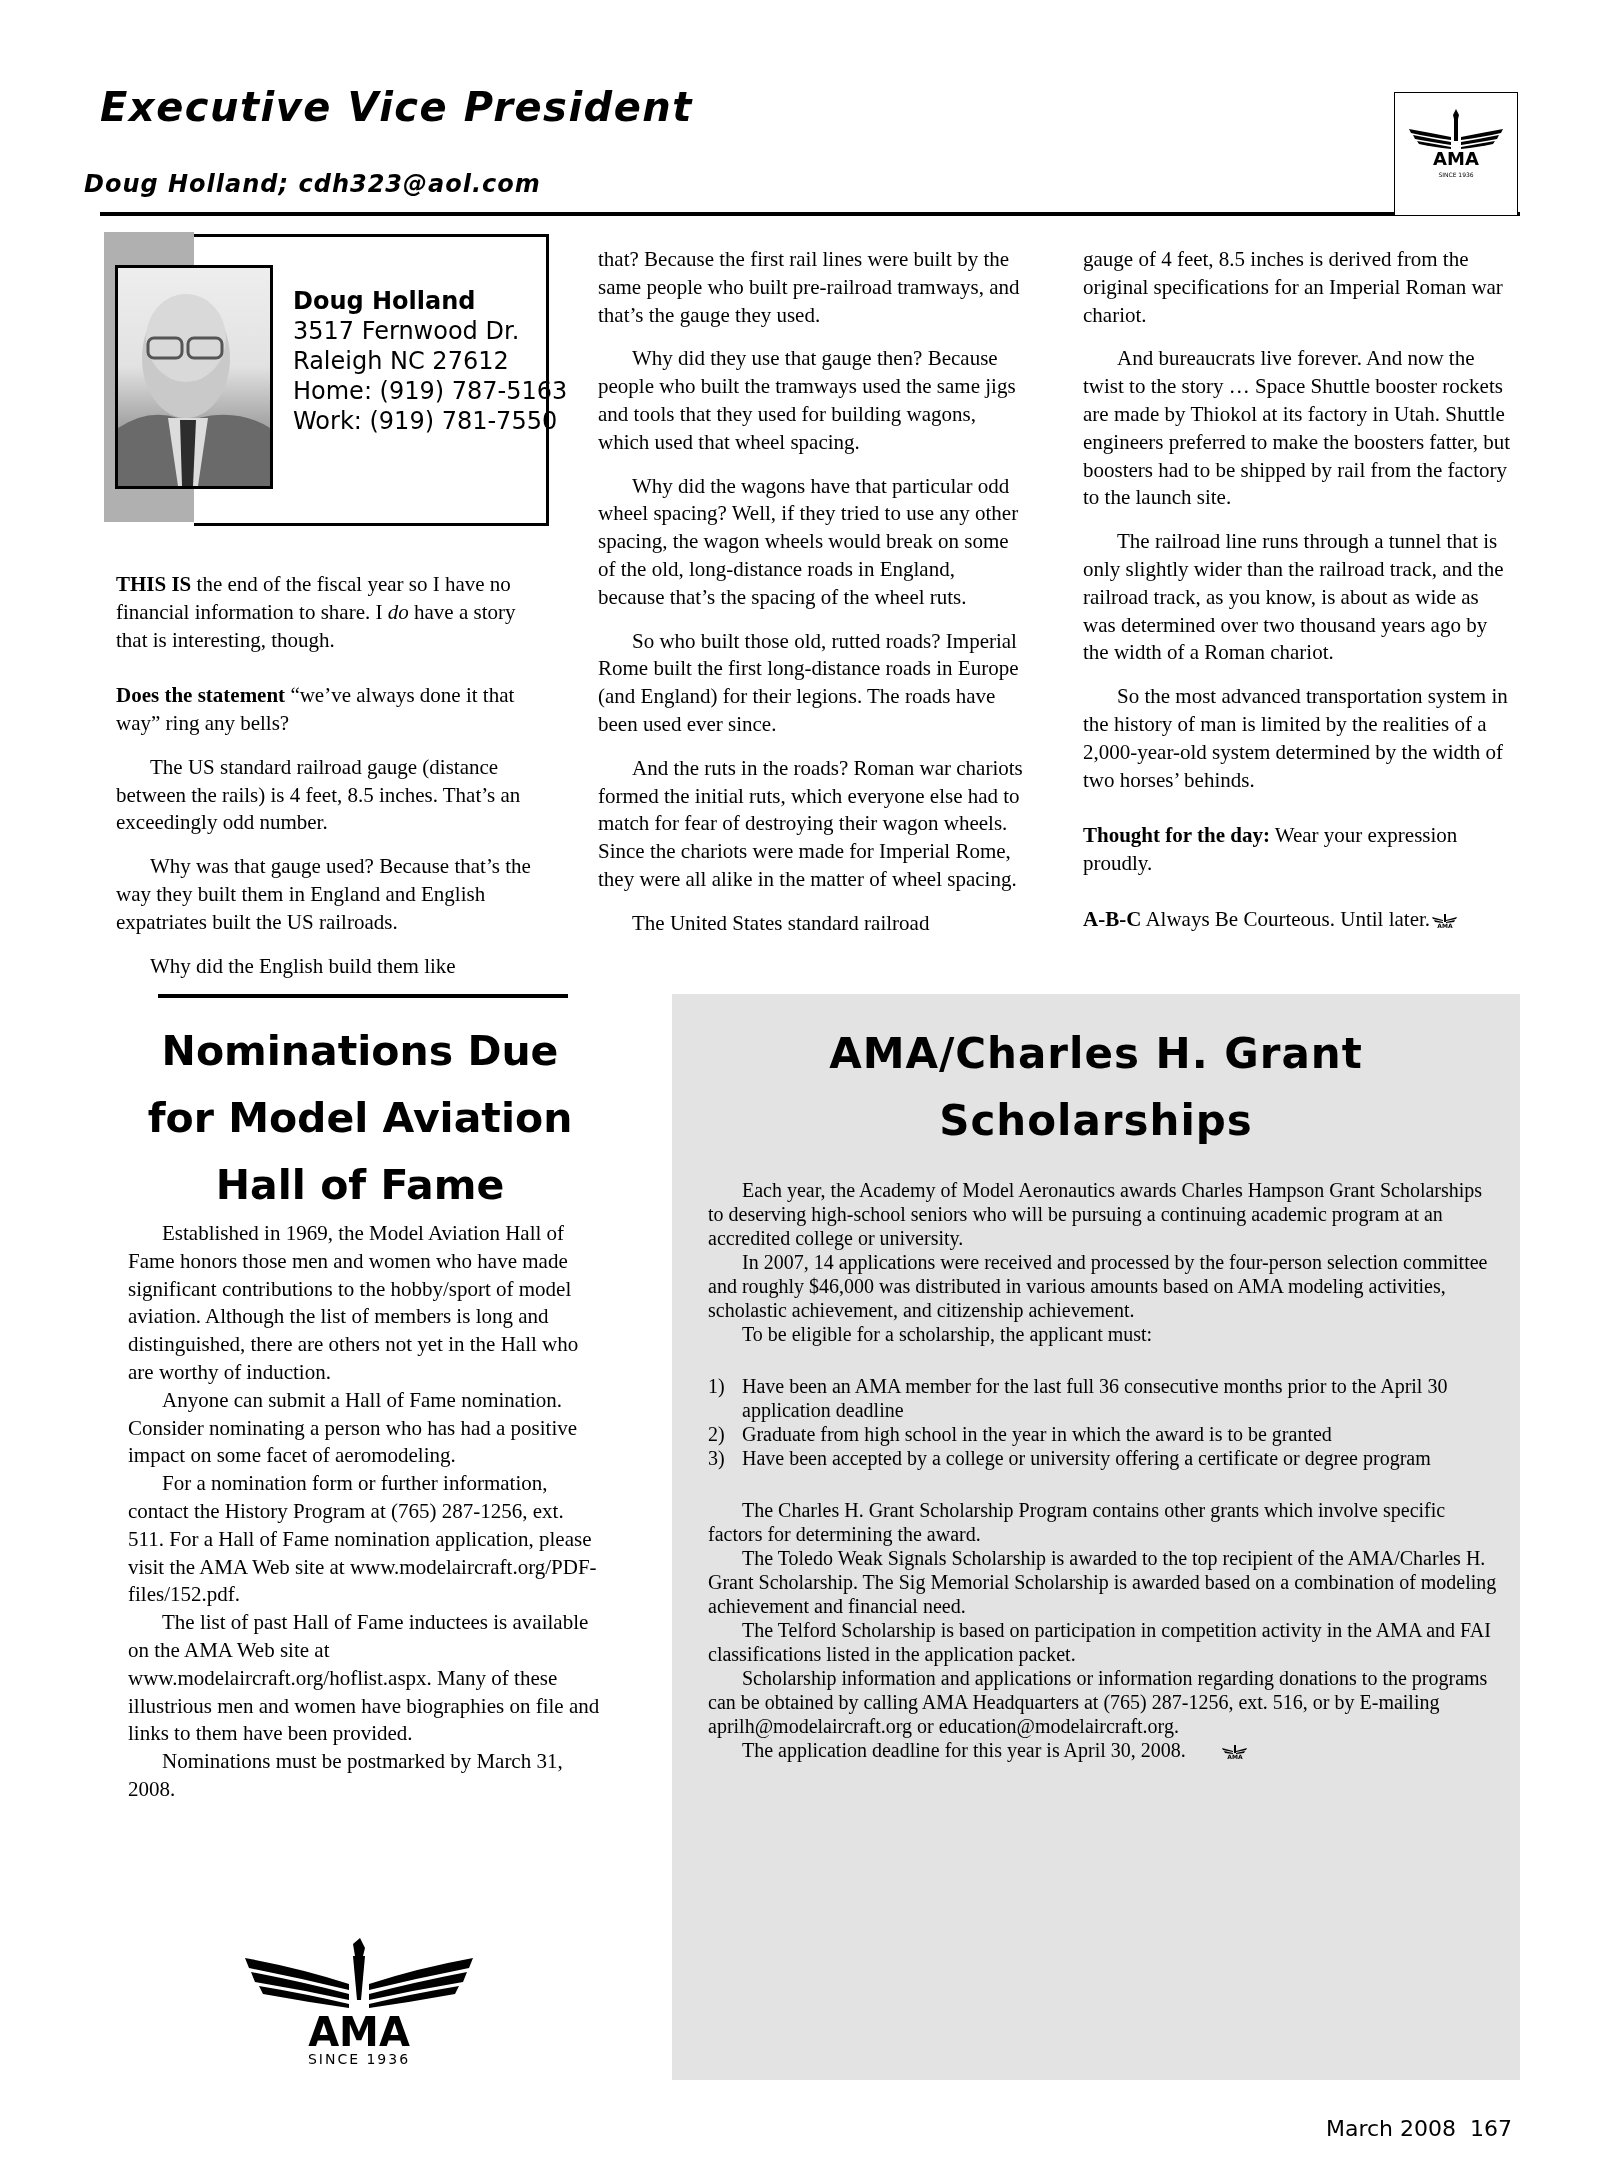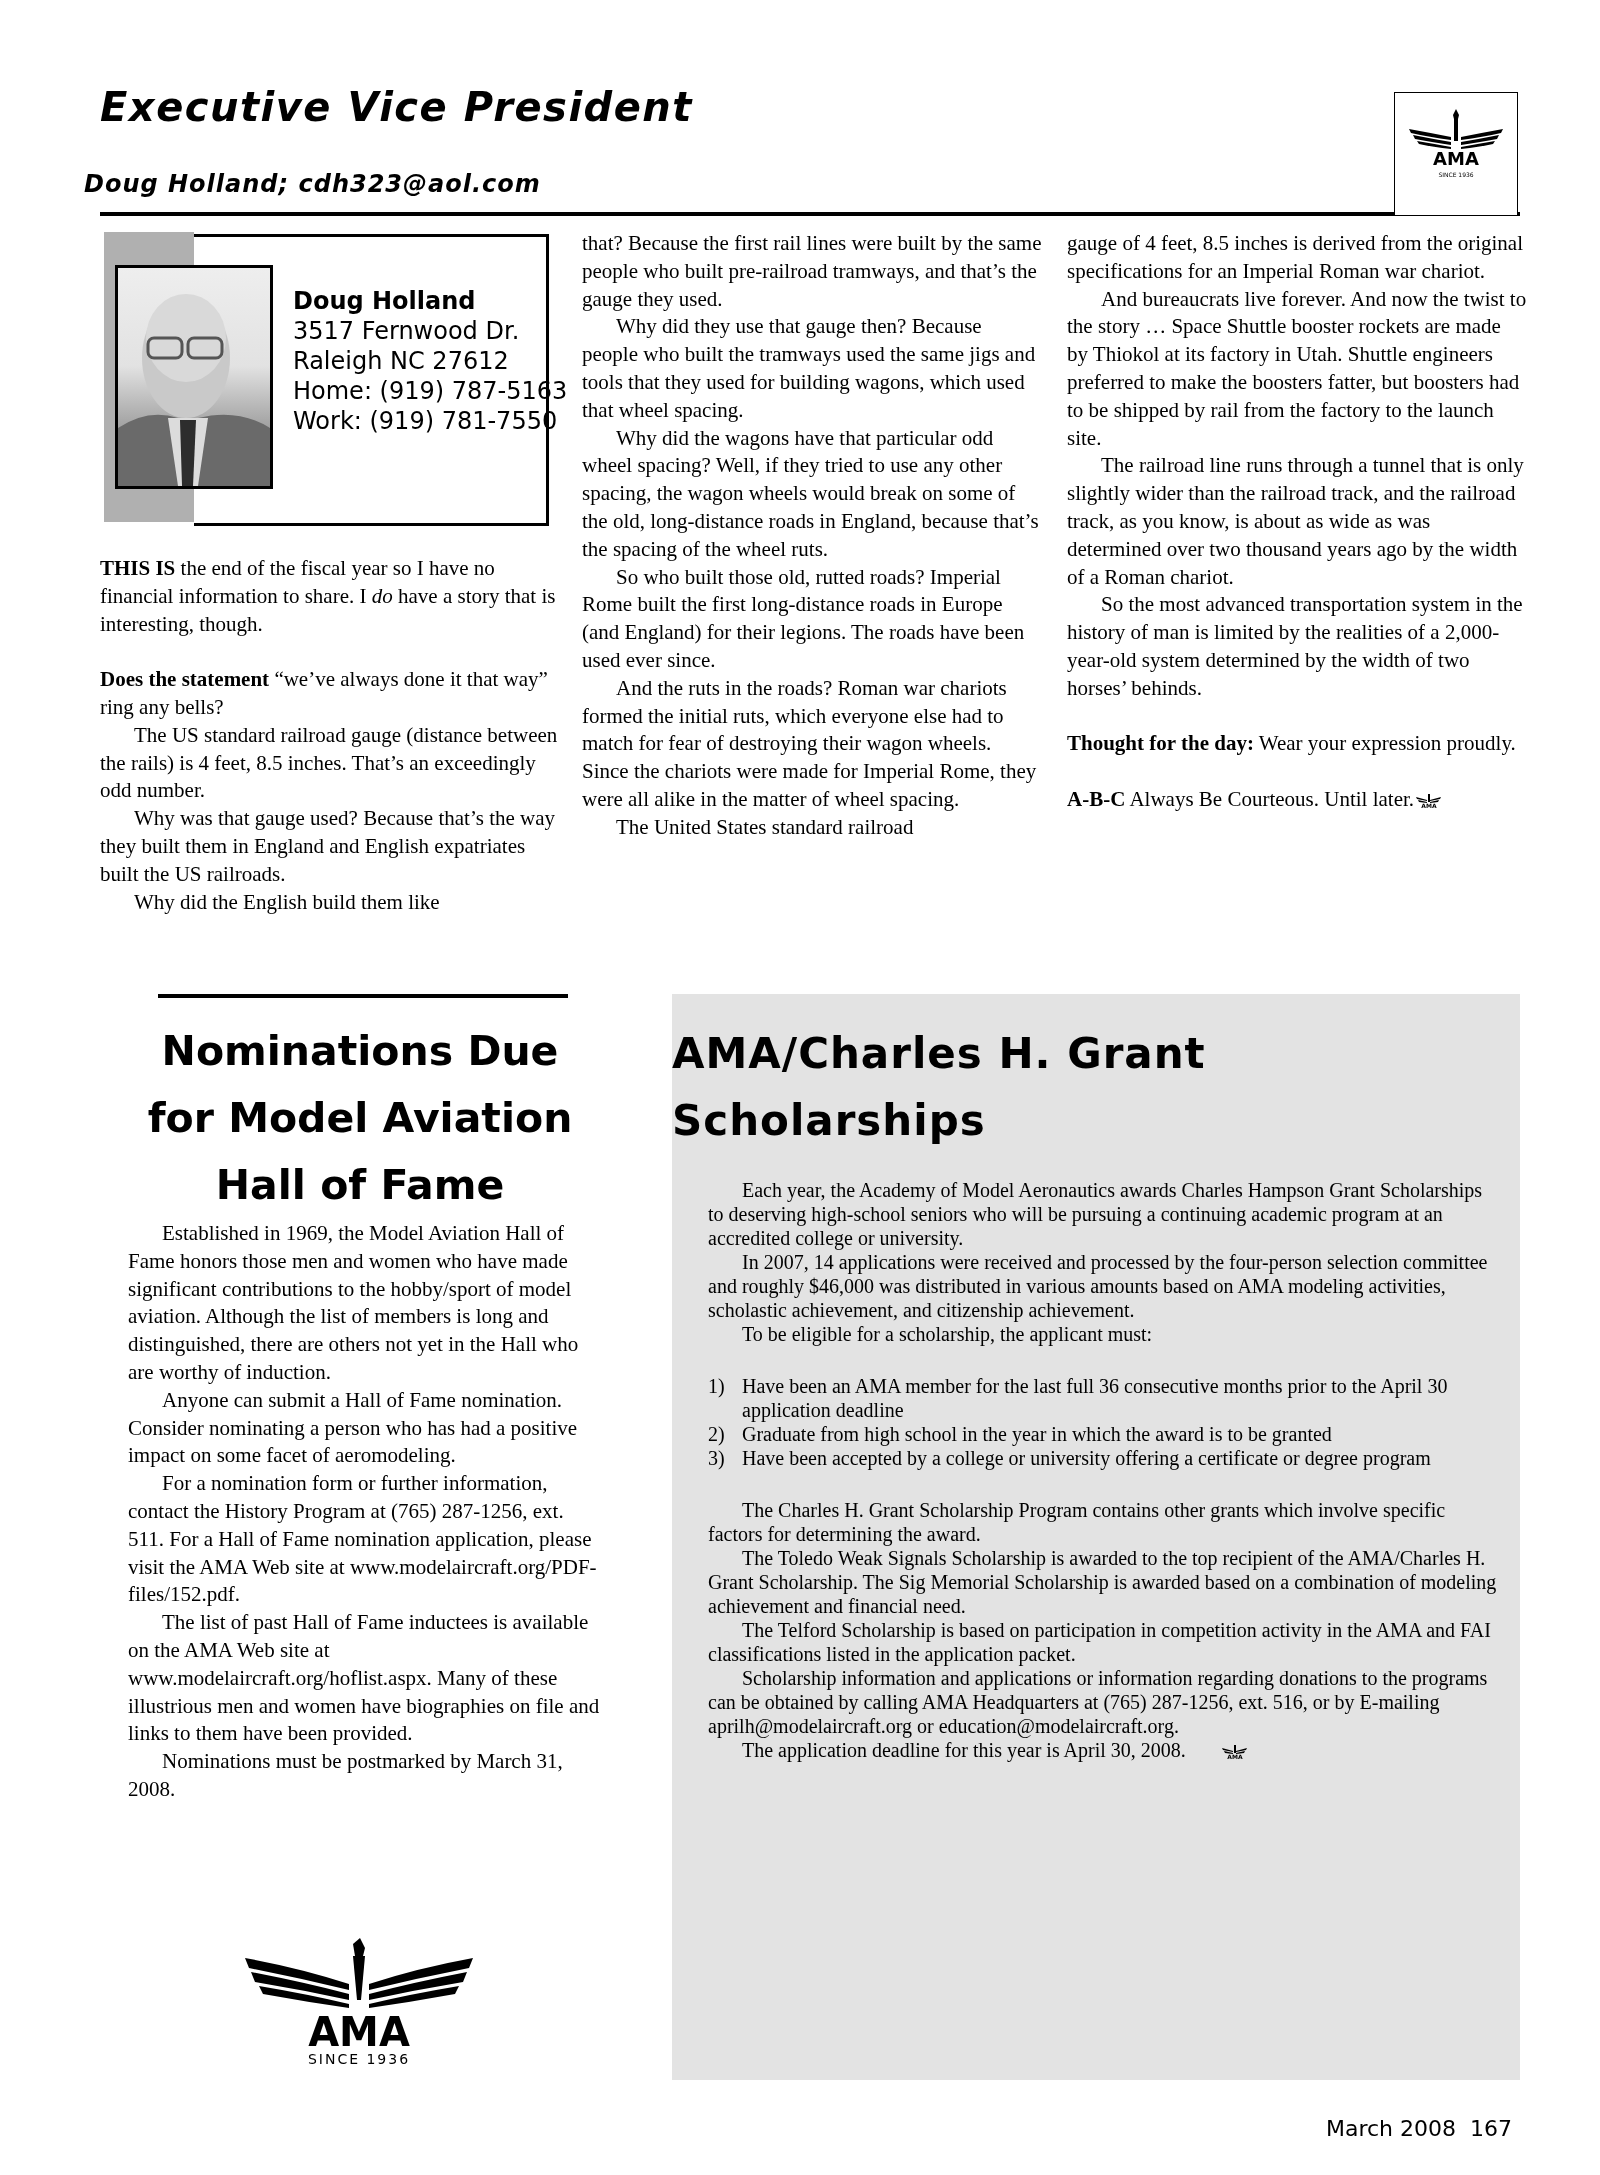--- a/index.html
+++ b/index.html
@@ -16,37 +16,37 @@
 
   
   .card-gray { position: absolute; left: 104px; top: 232px; width: 90px; height: 290px; background: #b0b0b0; }
   .card-frame { position: absolute; left: 194px; top: 234px; width: 352px; height: 286px; border: 3px solid #000; border-left: none; background: #fff; }
   .photo { position: absolute; left: 115px; top: 265px; width: 152px; height: 218px; border: 3px solid #000; background: linear-gradient(180deg,#eeeeee 0%,#e2e2e2 45%,#a8a8a8 70%,#6d6d6d 100%); overflow: hidden; }
   .card-text { position: absolute; left: 293px; top: 286px; font-size: 24px; line-height: 30px; }
   .card-text .name { font-weight: bold; }
 
   
   .col { position: absolute; font-size: 21px; line-height: 27.8px; }
-  .col p { margin: 0; }
+  .col p { margin: 16px; }
   .ind { text-indent: 34px; }
   .gap { margin-top: 27.8px !important; }
   .col1 { left: 100px; top: 555px; width: 460px; }
   .col2 { left: 582px; top: 230px; width: 460px; }
   .col3 { left: 1067px; top: 230px; width: 460px; }
 
   
   .hof-rule { position: absolute; left: 158px; top: 994px; width: 410px; height: 4px; background: #000; }
   .hof-title { position: absolute; left: 110px; top: 1018px; width: 500px; text-align: center; font-size: 41px; font-weight: bold; line-height: 67px; }
   .hof-body { position: absolute; left: 128px; top: 1220px; width: 476px; font-size: 21px; line-height: 27.8px; }
   .hof-body p { margin: 0; }
   .ama-logo { position: absolute; left: 245px; top: 1938px; }
 
   
   .sch-box { position: absolute; left: 672px; top: 994px; width: 848px; height: 1086px; background: #e3e3e3; }
-  .sch-title { position: absolute; left: 672px; top: 1020px; width: 848px; text-align: left; font-size: 42px; font-weight: bold; line-height: 67px; letter-spacing: 1px; }
+  .sch-title { position: absolute; left: 672px; top: 1020px; width: 848px; text-align: center; font-size: 42px; font-weight: bold; line-height: 67px; letter-spacing: 1px; }
   .sch-body { position: absolute; left: 708px; top: 1178px; width: 790px; font-size: 20px; line-height: 24px; }
   .sch-body p { margin: 0; }
   .sch-list { margin: 27.8px 0 27.8px 0; padding: 0; list-style: none; }
   .sch-list li { position: relative; padding-left: 34px; }
   .sch-list li .num { position: absolute; left: 0; top: 0; }
 
   .footer { position: absolute; left: 1326px; top: 2116px; font-size: 22px; }
   .mini-logo { display: inline-block; vertical-align: -2px; margin-left: 2px; }
 </style>
 </head>

